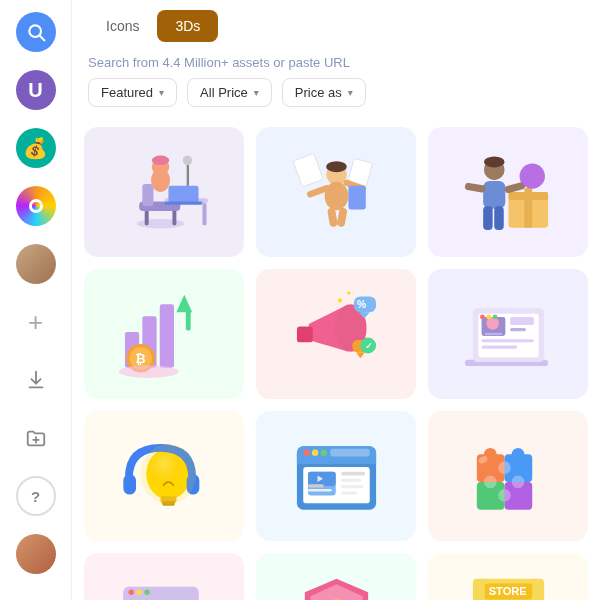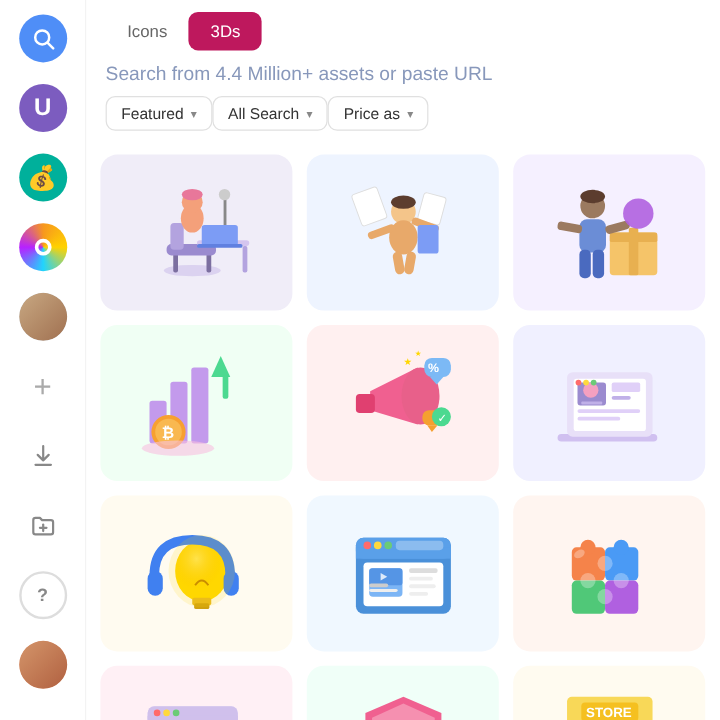--- a/index.html
+++ b/index.html
@@ -68,20 +68,21 @@
     
     .search-bar {
       padding: 12px 16px 8px;
       color: #7c8db0;
       font-size: 14px;
     }
 
     
     .filter-row {
       display: flex;
+      gap: 10px;
       padding: 0 16px 12px;
     }
     .filter-select {
       display: flex;
       align-items: center;
       gap: 6px;
       border: 1.5px solid #e0e0e0;
       border-radius: 8px;
       padding: 6px 12px;
       font-size: 13px;
@@ -127,21 +128,21 @@
     }
     .tab-item {
       padding: 8px 18px;
       font-size: 14px;
       font-weight: 500;
       color: #666;
       cursor: pointer;
       border-radius: 8px;
     }
     .tab-item.active {
-      background: #be185d;
+      background: #a16207;
       color: #fff;
     }
   </style>
 </head>
 <body>
 
 <div class="sidebar">
   <div class="sidebar-icon blue-bg">
     <svg width="20" height="20" viewBox="0 0 24 24" fill="none" stroke="white" stroke-width="2.5" stroke-linecap="round">
       <circle cx="11" cy="11" r="7"></circle>
@@ -177,30 +178,30 @@
 </div>
 
 <div class="main">
 
   <div class="tabs-container">
     <div class="tab-item">Icons</div>
     <div class="tab-item active">3Ds</div>
   </div>
 
   <div class="search-bar">
-    <span style="color:#8898bb;font-size:16px;">Search from 4.4 Million+ assets or paste URL</span>
+    <span style="color:#8898bb;font-size:13px;">Search from 4.4 Million+ assets or paste URL</span>
   </div>
 
   <div class="filter-row">
     <div class="filter-select">
       <span>Featured</span>
       <span class="chevron">▾</span>
     </div>
     <div class="filter-select">
-      <span>All Search</span>
+      <span>All Price</span>
       <span class="chevron">▾</span>
     </div>
     <div class="filter-select">
       <span>Price as</span>
       <span class="chevron">▾</span>
     </div>
   </div>
 
   <div class="grid-area">
     <div class="grid">

